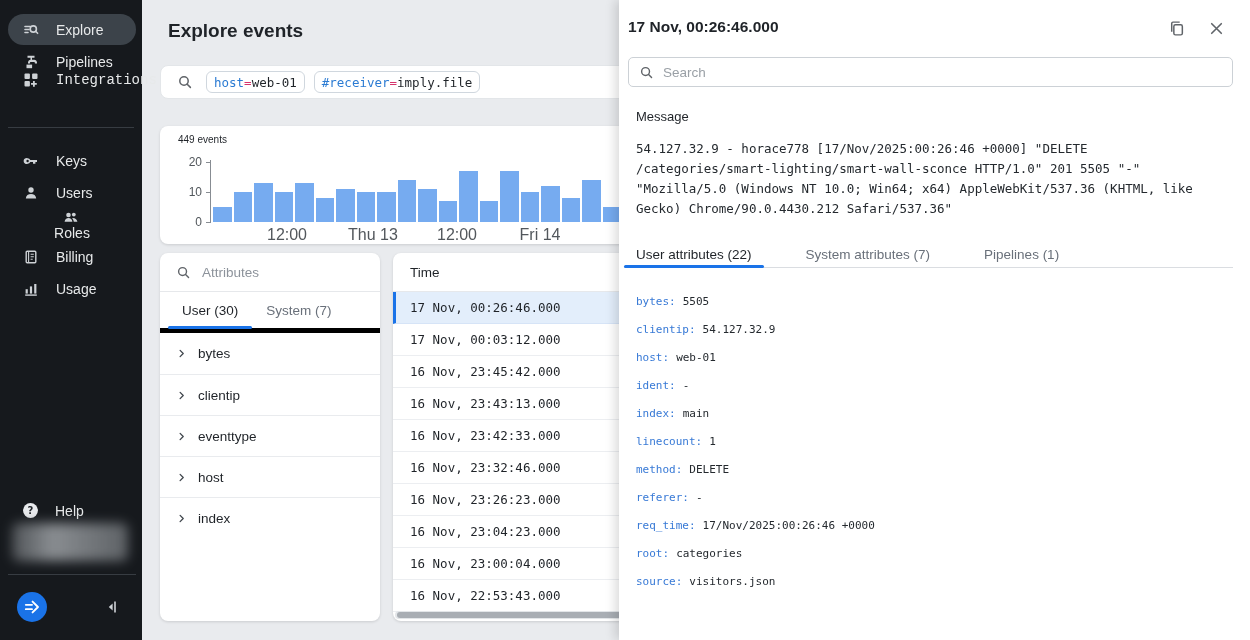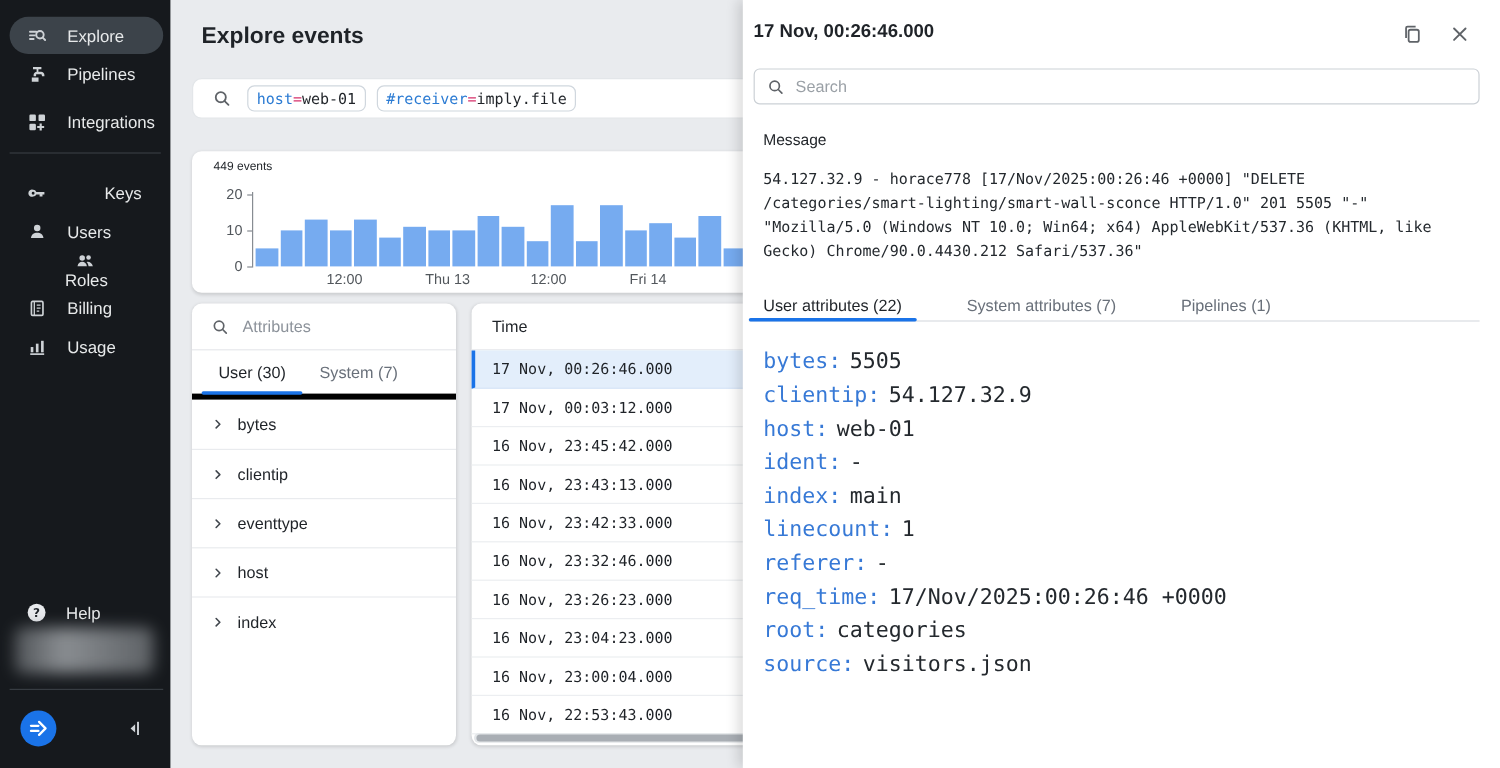--- a/index.html
+++ b/index.html
@@ -41,21 +41,21 @@
 
   
   #chart-card { left:160px; top:126px; width:850px; height:118px; }
   #chart-title { position:absolute; left:18px; top:8px; font-size:10px; font-weight:500; color:#1f2328; }
   #y-axis { position:absolute; left:50px; top:34px; width:1px; height:63px; background:#878c92; }
   .ytick { position:absolute; left:46px; width:4px; height:1px; background:#878c92; }
   .ylab { position:absolute; width:26px; text-align:right; left:16px; font-size:12px; color:#52575c; }
   #plot { position:absolute; left:53px; top:36px; width:408px; height:60px; display:flex;
           align-items:flex-end; gap:2px; }
   #plot .bar { flex:1; }
-  .xlab { position:absolute; top:100px; transform:translateX(-50%); font-size:12px; color:#52575c; white-space:nowrap; }
+  .xlab { position:absolute; top:100px; transform:translateX(-50%); font-size:16px; color:#52575c; white-space:nowrap; }
 
   
   #attr-card { left:160px; top:253px; width:220px; height:368px; }
   #attr-search { height:39px; display:flex; align-items:center; padding-left:16px; border-bottom:1px solid #e6e8eb; }
   #attr-search .sicn { width:15px; height:15px; color:#5f6368; margin-right:11px; display:flex; }
   #attr-search input { border:none; outline:none; font-size:13.5px; width:140px; color:#1f2328; }
   #attr-search input::placeholder { color:#8d939b; }
   .tabs { display:flex; border-bottom:5px solid #000000; position:relative; }
   #attr-tabs { height:41px; padding-left:8px; }
   .tab { display:flex; align-items:center; padding:0 14px; font-size:13.5px; color:#69707a;
@@ -92,21 +92,21 @@
                    border:1px solid #ccd1d6; border-radius:5px; display:flex; align-items:center; padding-left:10px; }
   #detail-search .sicn { width:15px; height:15px; color:#5f6368; margin-right:9px; display:flex; }
   #detail-search input { border:none; outline:none; font-size:13.5px; width:500px; color:#1f2328; }
   #detail-search input::placeholder { color:#9aa0a6; }
   #message-label { position:absolute; left:17px; top:109px; font-size:13px; color:#1f2328; }
   #message-text { position:absolute; left:17px; top:139px; width:560px; font-size:12.5px;
                   line-height:20px; color:#24292e; overflow-wrap:break-word; }
   #detail-tabs { position:absolute; left:5px; top:242px; width:609px; height:26px; border-bottom:1px solid #dadde1; }
   #detail-tabs .tab { padding:0 12px; margin-right:30px; }
   #kv-list { position:absolute; left:17px; top:288px; width:600px; }
-  .kv { height:28px; line-height:28px; font-size:18px; white-space:nowrap; }
+  .kv { height:28px; line-height:28px; font-size:11px; white-space:nowrap; }
   .kv .k { color:#3779d6; }
   .kv .v { color:#24292e; margin-left:7px; }
 
   
   #help-item { position:absolute; left:8px; top:495px; width:128px; height:31px; display:flex;
                align-items:center; color:#e7e9ea; font-size:14px; cursor:pointer; }
   #help-item .icn { width:17px; height:17px; margin:0 16px 0 14px; display:flex; }
 </style>
 </head>
 <body>
@@ -129,35 +129,35 @@
         </div>
         <div class="nav-item" style="top: 46px;">
           <span class="icn">
             <svg viewBox="0 0 16 16" fill="currentColor">
               <path d="M4.5 1.8h7v1.9H9v2h2.2c1.55 0 2.8 1.25 2.8 2.8v1h-2.1v-.7c0-.5-.4-.9-.9-.9H7.1v1.6H5V8.5c0-1.55 1.25-2.8 2.8-2.8h-.3v-2H4.5z"></path>
               <path d="M3.5 10.6h5.6v3.6H3.5z"></path>
             </svg>
           </span>
           <span>Pipelines</span>
         </div>
-        <div class="nav-item" style="top: 86px;">
+        <div class="nav-item" style="top: 64px; font-family: Liberation Mono, monospace;">
           <span class="icn">
             <svg viewBox="0 0 16 16" fill="currentColor">
               <rect x="1.5" y="1.5" width="5.4" height="5.4" rx="1"></rect>
               <rect x="9.1" y="1.5" width="5.4" height="5.4" rx="1"></rect>
               <rect x="1.5" y="9.1" width="5.4" height="5.4" rx="1"></rect>
               <path d="M11.8 8.9v2h2v1.8h-2v2H10v-2H8v-1.8h2v-2z"></path>
             </svg>
           </span>
           <span>Integrations</span>
         </div>
       </div>
     <div class="sb-divider" style="top:127px"></div>
     <div id="nav-admin">
-        <div class="nav-item" style="top: 145px; gap: 31px;">
+        <div class="nav-item" style="top: 145px;">
           <span class="icn">
             <svg viewBox="0 0 16 16" fill="currentColor">
               <path d="M4.7 5.2a3 3 0 1 0 0 5.6 3 3 0 0 0 2.6-1.8H10v1.8h2.4V9H14V7H7.3a3 3 0 0 0-2.6-1.8zM4.6 9.2a1.2 1.2 0 1 1 0-2.4 1.2 1.2 0 0 1 0 2.4z"></path>
             </svg>
           </span>
           <span>Keys</span>
         </div>
         <div class="nav-item" style="top: 177px;">
           <span class="icn">
             <svg viewBox="0 0 16 16" fill="currentColor">
@@ -391,19 +391,20 @@
         <div class="tab">System attributes (7)</div>
         <div class="tab">Pipelines (1)</div>
       </div>
     <div id="kv-list">
         <div class="kv mono"><span class="k">bytes:</span><span class="v">5505</span></div>
         <div class="kv mono"><span class="k">clientip:</span><span class="v">54.127.32.9</span></div>
         <div class="kv mono"><span class="k">host:</span><span class="v">web-01</span></div>
         <div class="kv mono"><span class="k">ident:</span><span class="v">-</span></div>
         <div class="kv mono"><span class="k">index:</span><span class="v">main</span></div>
         <div class="kv mono"><span class="k">linecount:</span><span class="v">1</span></div>
+        <div class="kv mono"><span class="k">method:</span><span class="v">DELETE</span></div>
         <div class="kv mono"><span class="k">referer:</span><span class="v">-</span></div>
         <div class="kv mono"><span class="k">req_time:</span><span class="v">17/Nov/2025:00:26:46 +0000</span></div>
         <div class="kv mono"><span class="k">root:</span><span class="v">categories</span></div>
         <div class="kv mono"><span class="k">source:</span><span class="v">visitors.json</span></div>
       </div>
   </section>
 </div>
 
 </body></html>

